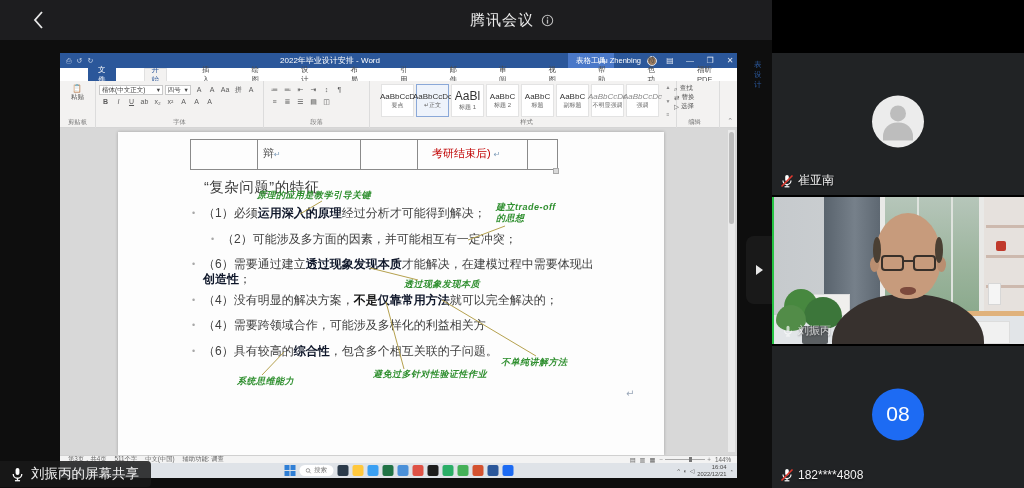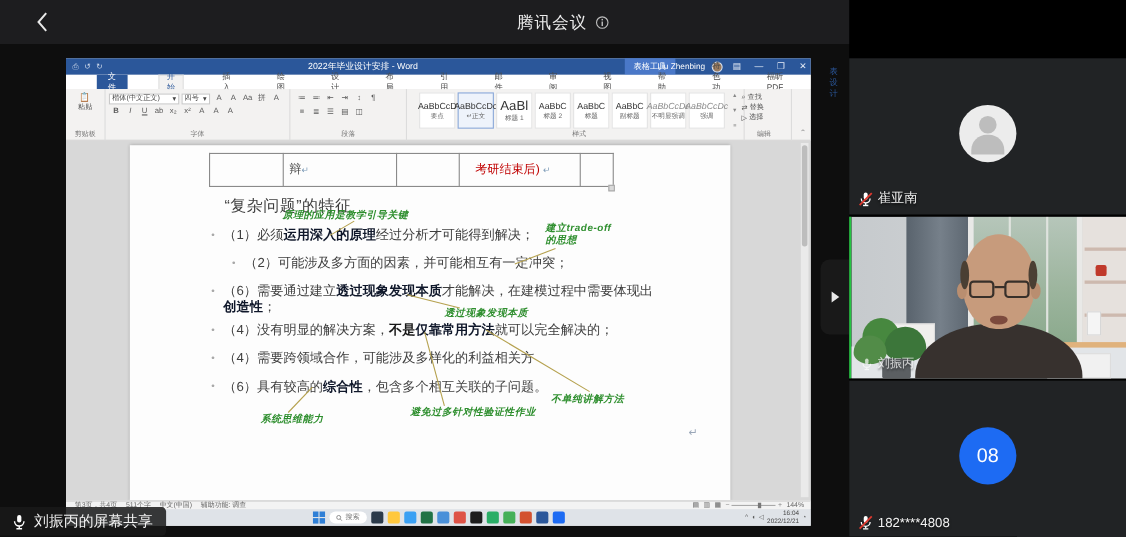--- a/index.html
+++ b/index.html
@@ -128,21 +128,21 @@
   #sidebar { position:absolute; left:772px; top:0; width:252px; height:488px; background:#000; }
   .tile { position:absolute; left:0; width:252px; background:#212325; overflow:hidden; }
   #tile-1 { top:53px; height:142px; }
   #tile-2 { top:197px; height:147px; border-left:2px solid #26c443; }
   #tile-3 { top:346px; height:142px; }
   .tile-label { position:absolute; left:8px; bottom:6px; display:flex; align-items:center; gap:4px;
                 color:#f2f2f2; font-size:12px; text-shadow:0 1px 2px rgba(0,0,0,.6); }
   .avatar-circle { position:absolute; left:50%; top:50%; transform:translate(-50%,-55%); width:52px; height:52px;
                    border-radius:50%; display:flex; align-items:center; justify-content:center; }
   #avatar-1 { background:#ececec; }
-  #avatar-3 { background:#1d6bf3; color:#fff; font-size:18px; }
+  #avatar-3 { background:#1d6bf3; color:#fff; font-size:21px; }
   .sil-head { position:absolute; left:18px; top:10px; width:16px; height:16px; border-radius:50%; background:#bdbdbd; }
   .sil-body { position:absolute; left:11px; top:27px; width:30px; height:18px; border-radius:14px 14px 0 0; background:#bdbdbd; }
 
   
   #scene { position:absolute; inset:0; background:linear-gradient(90deg,#c6cacd,#d6d9db); }
   #sc-curtain { position:absolute; left:50px; top:0; width:56px; height:120px;
                 background:linear-gradient(90deg,#59636d,#76808a 55%,#5e6872); }
   #sc-window { position:absolute; left:106px; top:0; width:104px; height:118px;
                background:linear-gradient(180deg,#b6c6ba 0%,#9db59e 55%,#8aa98c 100%);
                border-left:5px solid #e9e9e7; border-right:5px solid #e9e9e7; }

